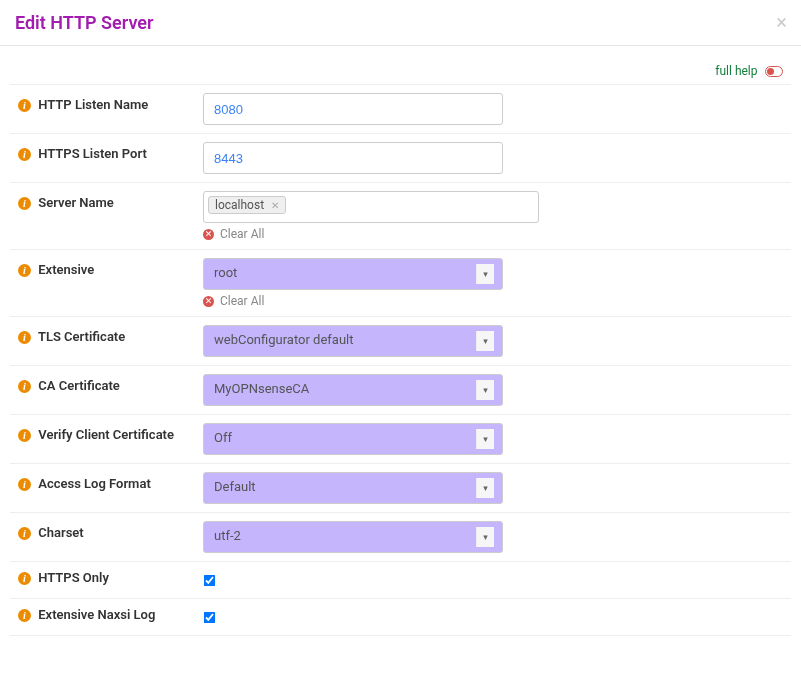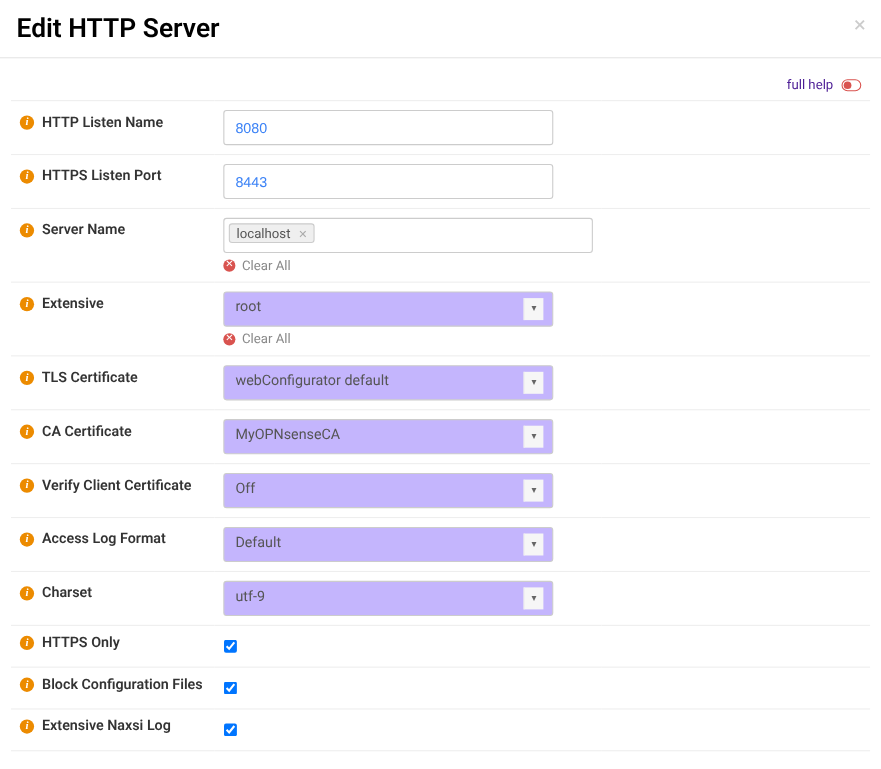--- a/index.html
+++ b/index.html
@@ -10,24 +10,24 @@
     color: #333;
     background: #fff;
     width: 801px;
   }
   .modal-header {
     padding: 12px 15px;
     border-bottom: 1px solid #e5e5e5;
     position: relative;
   }
   .modal-title {
-    font-size: 24px;
+    font-size: 18px;
     font-weight: 600;
     margin: 0;
-    color: #000000;
+    color: #a21caf;
   }
   .close-x {
     position: absolute;
     right: 14px;
     top: 12px;
     font-size: 20px;
     color: #ccc;
     cursor: pointer;
     line-height: 1;
   }
@@ -38,21 +38,21 @@
     width: 100%;
     border-collapse: collapse;
   }
   tr.help-row td {
     padding: 6px 8px;
     text-align: right;
     border-bottom: 1px solid #eee;
   }
   .full-help {
     font-size: 12px;
-    color: #4c1d95;
+    color: #15803d;
   }
   .toggle-pill {
     display: inline-block;
     width: 18px;
     height: 11px;
     border: 1px solid #d9534f;
     border-radius: 6px;
     position: relative;
     vertical-align: middle;
     margin-left: 4px;
@@ -311,48 +311,38 @@
       <td class="spacer-cell"></td>
     </tr>
 
     <tr class="field-row">
       <td class="label-cell">
         <span class="info-icon">i</span>
         <span>Charset</span>
       </td>
       <td class="input-cell">
         <div class="select">
-          <span>utf-9</span>
+          <span>utf-2</span>
           <span class="caret">▾</span>
         </div>
       </td>
       <td class="spacer-cell"></td>
     </tr>
 
     <tr class="field-row">
       <td class="label-cell" style="padding-top:8px !important;">
         <span class="info-icon">i</span>
         <span>HTTPS Only</span>
       </td>
       <td class="input-cell checkbox-cell">
         <input type="checkbox" checked="" style="">
       </td>
       <td class="spacer-cell"></td>
     </tr>
 
-    <tr class="field-row">
-      <td class="label-cell" style="padding-top:8px !important;">
-        <span class="info-icon">i</span>
-        <span>Block Configuration Files</span>
-      </td>
-      <td class="input-cell checkbox-cell">
-        <input type="checkbox" checked="" style="">
-      </td>
-      <td class="spacer-cell"></td>
-    </tr>
 
     <tr class="field-row">
       <td class="label-cell" style="padding-top:8px !important;">
         <span class="info-icon">i</span>
         <span>Extensive Naxsi Log</span>
       </td>
       <td class="input-cell checkbox-cell">
         <input type="checkbox" checked="" style="">
       </td>
       <td class="spacer-cell"></td>

